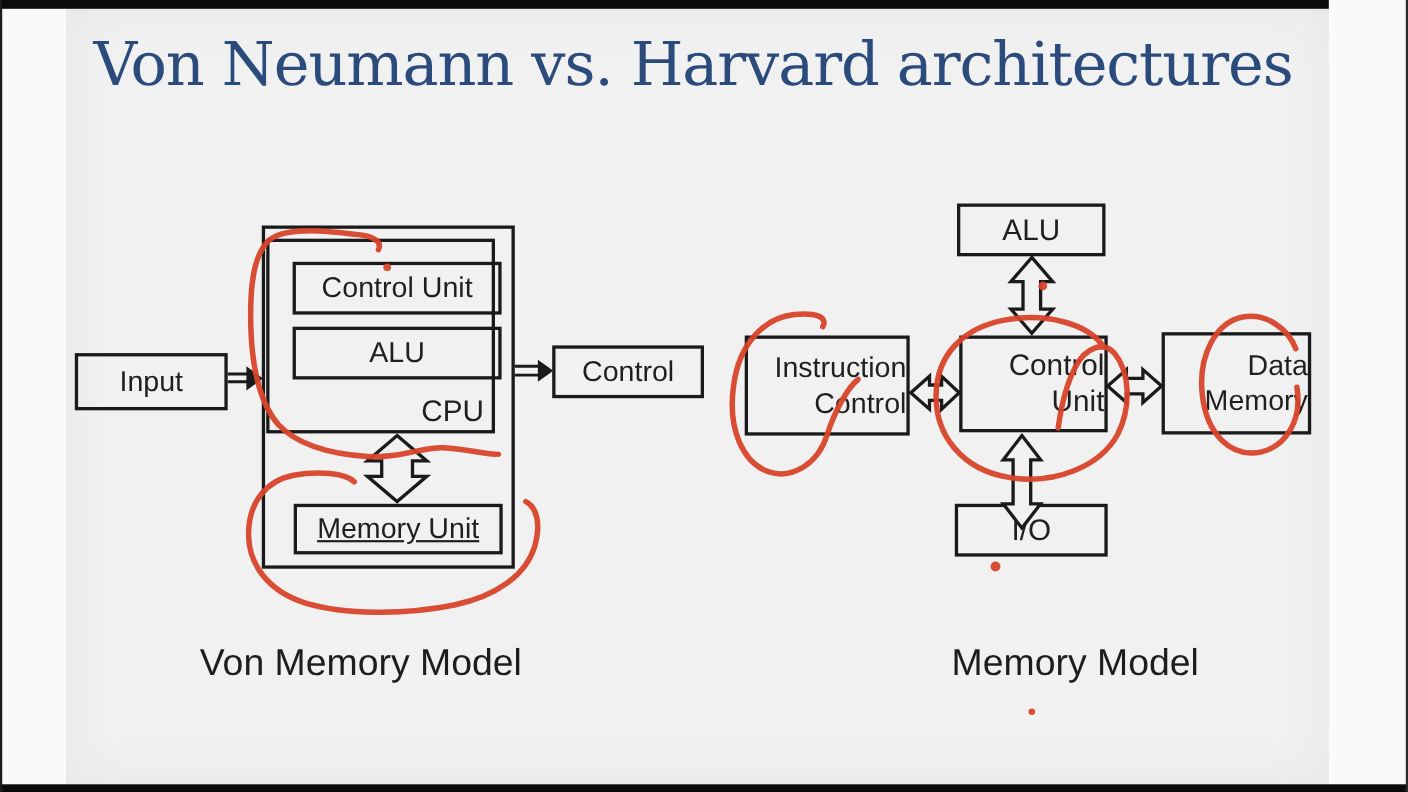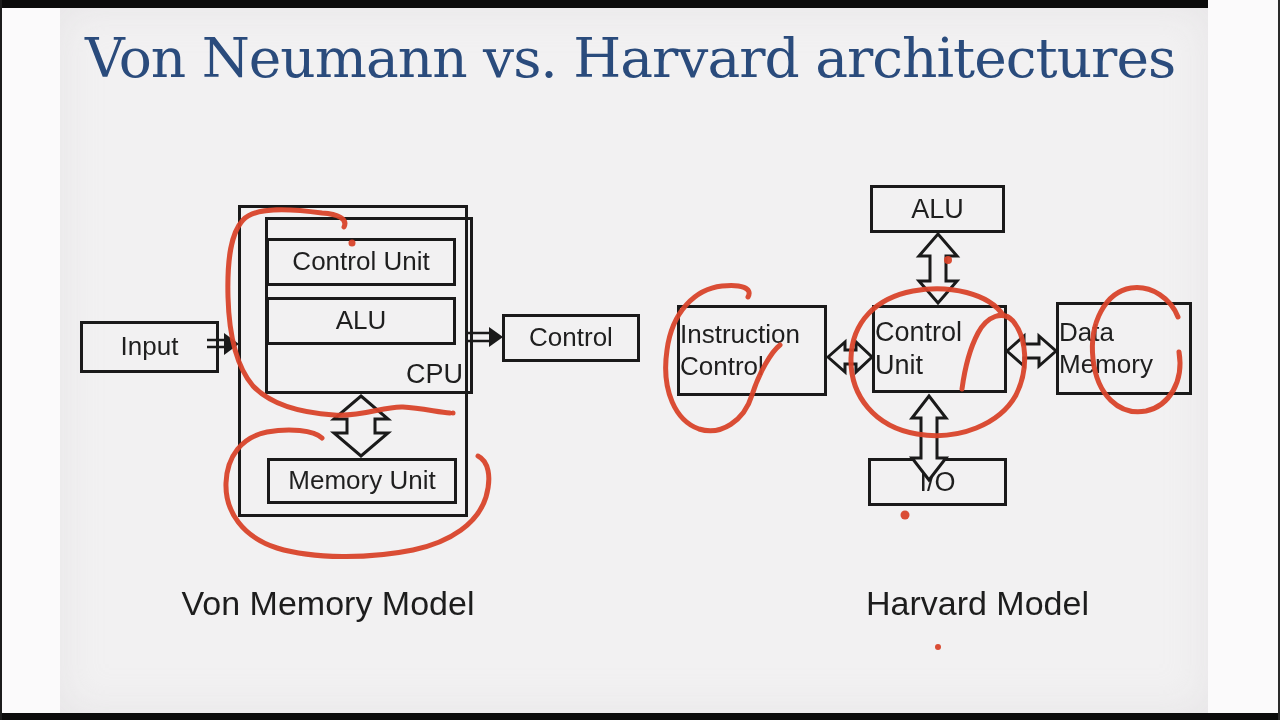--- a/index.html
+++ b/index.html
@@ -23,21 +23,21 @@
   .page-title {
     position: absolute; left: 85px; top: 26px; width: 1110px;
     font-family: "DejaVu Serif", "Liberation Serif", serif;
     font-size: 55px; font-weight: 500; letter-spacing: -1px;
     color: #2a4b7c; white-space: nowrap;
   }
 
   .dbox {
     position: absolute; border: 3px solid #1a1a1a;
     display: flex; align-items: center; justify-content: center;
-    text-align: left; color: #1f1f1f;
+    text-align: right; color: #1f1f1f;
     font-size: 26px; line-height: 1.22;
   }
 
   .caption {
     position: absolute; font-size: 34px; color: #1d1d1d;
     text-align: center; white-space: nowrap;
   }
 
   .cpu-tag {
     position: absolute; right: 7px; bottom: 0px;
@@ -57,39 +57,39 @@
 </head>
 <body>
 
 <div class="stage">
 
   <div class="slide"></div>
 
   <div class="page-title">Von Neumann vs. Harvard architectures</div>
 
   <div>
-    <div class="dbox" style="left:68px; top:321px; width:139px; height:52px;margin-left:12px;">
+    <div class="dbox" style="left:68px; top:321px; width:139px; height:52px;">
       <span>Input</span>
     </div>
 
     <div class="dbox" style="left:238px; top:205px; width:230px; height:312px;"></div>
 
-    <div class="dbox" style="left:265px; top:217px; width:208px; height:177px;">
+    <div class="dbox" style="left:242px; top:217px; width:208px; height:177px;">
       <span class="cpu-tag">CPU</span>
     </div>
 
     <div class="dbox" style="left:266px; top:238px; width:190px; height:48px;">
       <span>Control Unit</span>
     </div>
 
     <div class="dbox" style="left:266px; top:297px; width:190px; height:48px;">
       <span>ALU</span>
     </div>
 
-    <div class="dbox" style="left:267px; top:458px; width:190px; height:46px;">
+    <div class="dbox" style="left:267px; top:458px; width:190px; height:46px;text-decoration:underline;">
       <span>Memory Unit</span>
     </div>
 
     <div class="dbox" style="left:502px; top:314px; width:138px; height:48px;">
       <span>Control</span>
     </div>
 
     <div class="caption" style="left:150px; top:584px; width:356px;">Von Memory Model</div>
   </div>
 
@@ -107,21 +107,21 @@
     </div>
 
     <div class="dbox" style="left:1056px; top:302px; width:136px; height:93px;">
       <span>Data Memory</span>
     </div>
 
     <div class="dbox" style="left:868px; top:458px; width:139px; height:48px; font-size:27px;">
       <span>I/O</span>
     </div>
 
-    <div class="caption" style="left:850px; top:584px; width:255px;">Harvard Model</div>
+    <div class="caption" style="left:850px; top:584px; width:255px;">Memory Model</div>
   </div>
 
   <svg class="overlay" viewBox="0 0 1280 720">
 
     <g>
       <path class="thin-line" d="M207,340 L226,340 M207,347 L226,347"></path>
       <polygon class="solid-head" points="224,333 239,344 224,355"></polygon>
     </g>
 
     <g>

